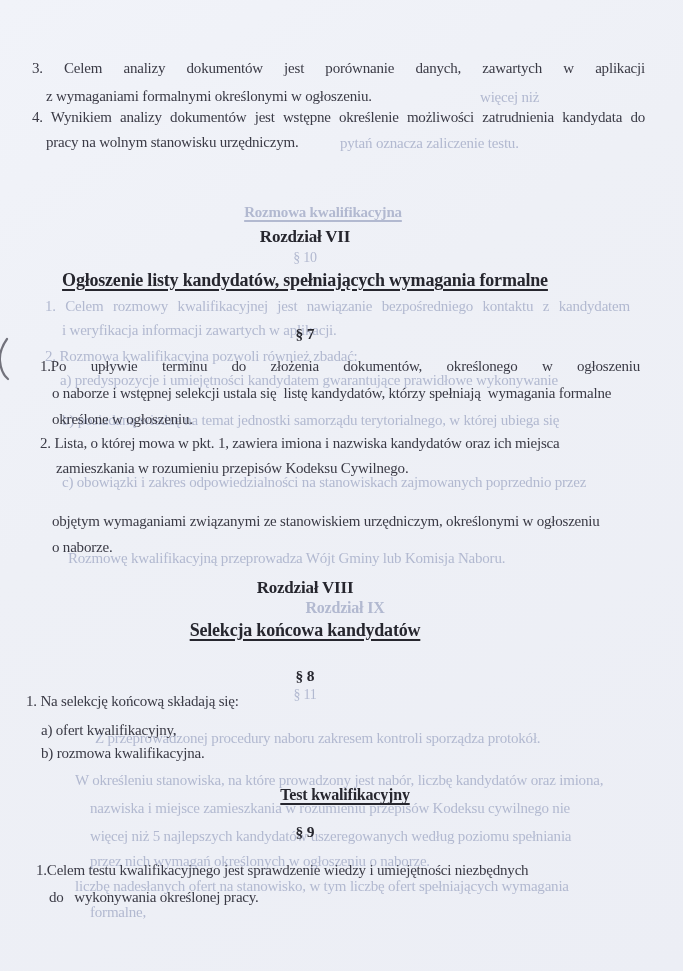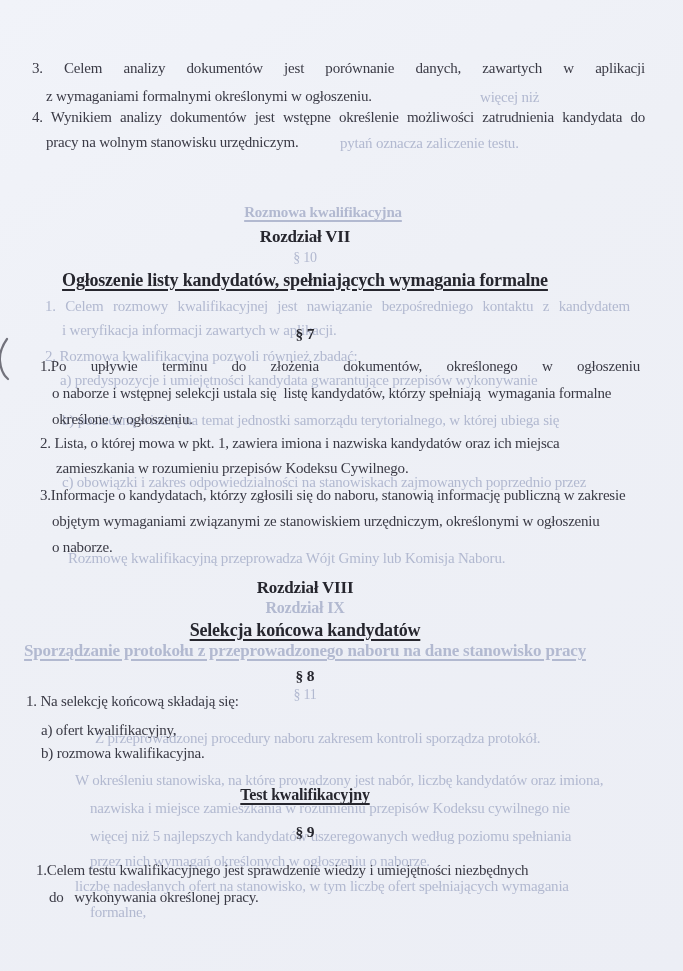--- a/index.html
+++ b/index.html
@@ -32,21 +32,21 @@
     text-align:justify;
     text-align-last:justify;
   }
   .c{
     left:0;width:610px;text-align:center;white-space:nowrap;
   }
   .b{font-weight:bold;color:var(--ink-bold);}
   .u{text-decoration:underline;text-decoration-thickness:2px;text-underline-offset:3px;}
   .h17{font-size:17px;}
   .h18{font-size:18px;}
-  .h16{font-size:16px;}
+  .h16{font-size:16px;padding-left:40px;}
   .par{font-size:15.5px;font-weight:600;color:var(--ink-bold);}
   .bl{
     color:var(--bleed);
     filter:blur(0.45px);
     z-index:0;
   }
   .bl.u{text-decoration-thickness:1.5px;}
   .ln:not(.bl){z-index:1;}
   .pen-mark{position:absolute;left:-2px;top:336px;width:12px;height:46px;z-index:2;}
 </style>
@@ -57,27 +57,26 @@
 
   <div class="ln bl" style="left:480px;top:88px;">więcej niż</div>
   <div class="ln bl" style="left:340px;top:134px;">pytań oznacza zaliczenie testu.</div>
 
   <div class="ln bl c b u" style="top:203px;padding-left:18px;">Rozmowa kwalifikacyjna</div>
   <div class="ln bl c" style="top:249px;font-size:14px;">§ 10</div>
 
   <div class="ln bl j" style="left:45px;top:297px;width:585px;">1. Celem rozmowy kwalifikacyjnej jest nawiązanie bezpośredniego kontaktu z kandydatem</div>
   <div class="ln bl" style="left:62px;top:321px;">i weryfikacja informacji zawartych w aplikacji.</div>
   <div class="ln bl" style="left:45px;top:347px;">2. Rozmowa kwalifikacyjna pozwoli również zbadać:</div>
-  <div class="ln bl" style="left:60px;top:371px;">a) predyspozycje i umiejętności kandydata gwarantujące przepisów wykonywanie</div>
+  <div class="ln bl" style="left:60px;top:371px;">a) predyspozycje i umiejętności kandydatem gwarantujące prawidłowe wykonywanie</div>
   <div class="ln bl" style="left:62px;top:411px;">b) posiadaną wiedzę na temat jednostki samorządu terytorialnego, w której ubiega się</div>
   <div class="ln bl" style="left:62px;top:473px;">c) obowiązki i zakres odpowiedzialności na stanowiskach zajmowanych poprzednio przez</div>
   <div class="ln bl" style="left:68px;top:549px;">Rozmowę kwalifikacyjną przeprowadza Wójt Gminy lub Komisja Naboru.</div>
 
   <div class="ln bl c b h16" style="top:598px;">Rozdział IX</div>
-  <div class="ln bl c b u h17" style="top:640px;">Sporządzanie protokołu z przeprowadzonego naboru na dane stanowisko pracy</div>
   <div class="ln bl c" style="top:686px;font-size:14px;">§ 11</div>
 
   <div class="ln bl" style="left:95px;top:729px;">Z przeprowadzonej procedury naboru zakresem kontroli sporządza protokół.</div>
   <div class="ln bl" style="left:75px;top:771px;">W określeniu stanowiska, na które prowadzony jest nabór, liczbę kandydatów oraz imiona,</div>
   <div class="ln bl" style="left:90px;top:799px;">nazwiska i miejsce zamieszkania w rozumieniu przepisów Kodeksu cywilnego nie</div>
   <div class="ln bl" style="left:90px;top:827px;">więcej niż 5 najlepszych kandydatów uszeregowanych według poziomu spełniania</div>
   <div class="ln bl" style="left:90px;top:852px;">przez nich wymagań określonych w ogłoszeniu o naborze.</div>
   <div class="ln bl" style="left:75px;top:877px;">liczbę nadesłanych ofert na stanowisko, w tym liczbę ofert spełniających wymagania</div>
   <div class="ln bl" style="left:90px;top:903px;">formalne,</div>
 
@@ -88,21 +87,20 @@
 
   <div class="ln c b h17" style="top:226px;">Rozdział VII</div>
   <div class="ln c b u h18" style="top:269px;">Ogłoszenie listy kandydatów, spełniających wymagania formalne</div>
   <div class="ln c par" style="top:324px;">§ 7</div>
 
   <div class="ln j" style="left:40px;top:357px;width:600px;">1.Po upływie terminu do złożenia dokumentów, określonego w ogłoszeniu</div>
   <div class="ln" style="left:52px;top:384px;">o naborze i wstępnej selekcji ustala się  listę kandydatów, którzy spełniają  wymagania formalne</div>
   <div class="ln" style="left:52px;top:410px;">określone w ogłoszeniu.</div>
   <div class="ln" style="left:40px;top:434px;">2. Lista, o której mowa w pkt. 1, zawiera imiona i nazwiska kandydatów oraz ich miejsca</div>
   <div class="ln" style="left:56px;top:459px;">zamieszkania w rozumieniu przepisów Kodeksu Cywilnego.</div>
-  <div class="ln" style="left:40px;top:486px;">3.Informacje o kandydatach, którzy zgłosili się do naboru, stanowią informację publiczną w zakresie</div>
   <div class="ln" style="left:52px;top:512px;">objętym wymaganiami związanymi ze stanowiskiem urzędniczym, określonymi w ogłoszeniu</div>
   <div class="ln" style="left:52px;top:538px;">o naborze.</div>
 
   <div class="ln c b h17" style="top:577px;">Rozdział VIII</div>
   <div class="ln c b u h18" style="top:619px;">Selekcja końcowa kandydatów</div>
   <div class="ln c par" style="top:666px;">§ 8</div>
 
   <div class="ln" style="left:26px;top:692px;">1. Na selekcję końcową składają się:</div>
   <div class="ln" style="left:41px;top:721px;">a) ofert kwalifikacyjny,</div>
   <div class="ln" style="left:41px;top:744px;">b) rozmowa kwalifikacyjna.</div>

